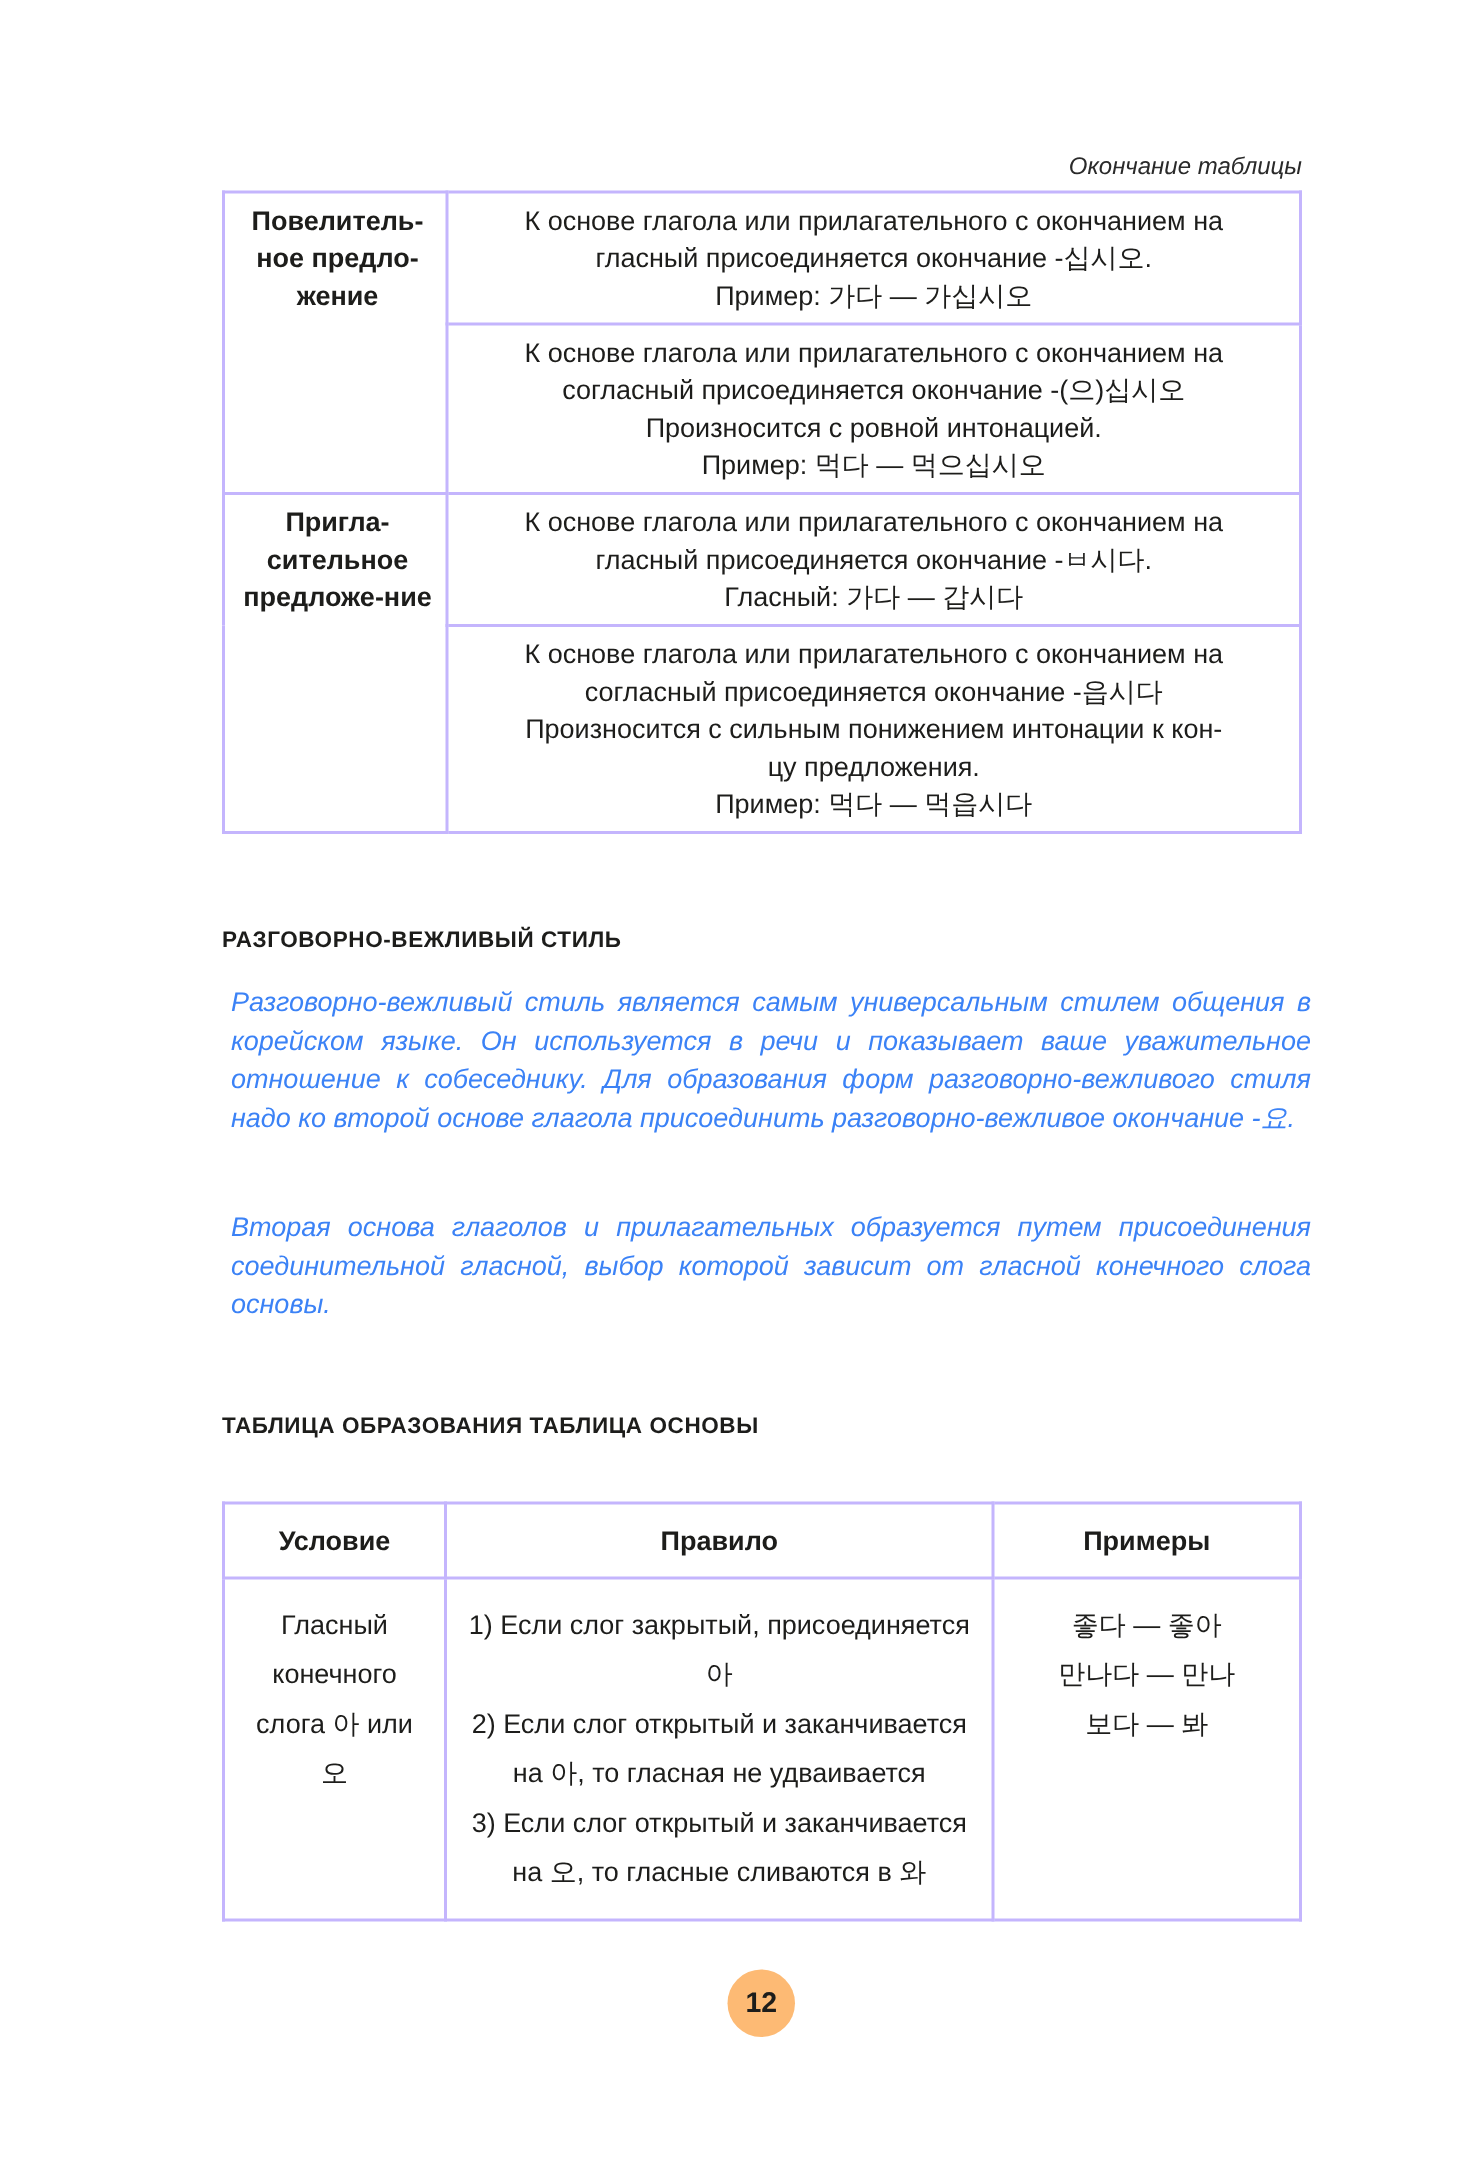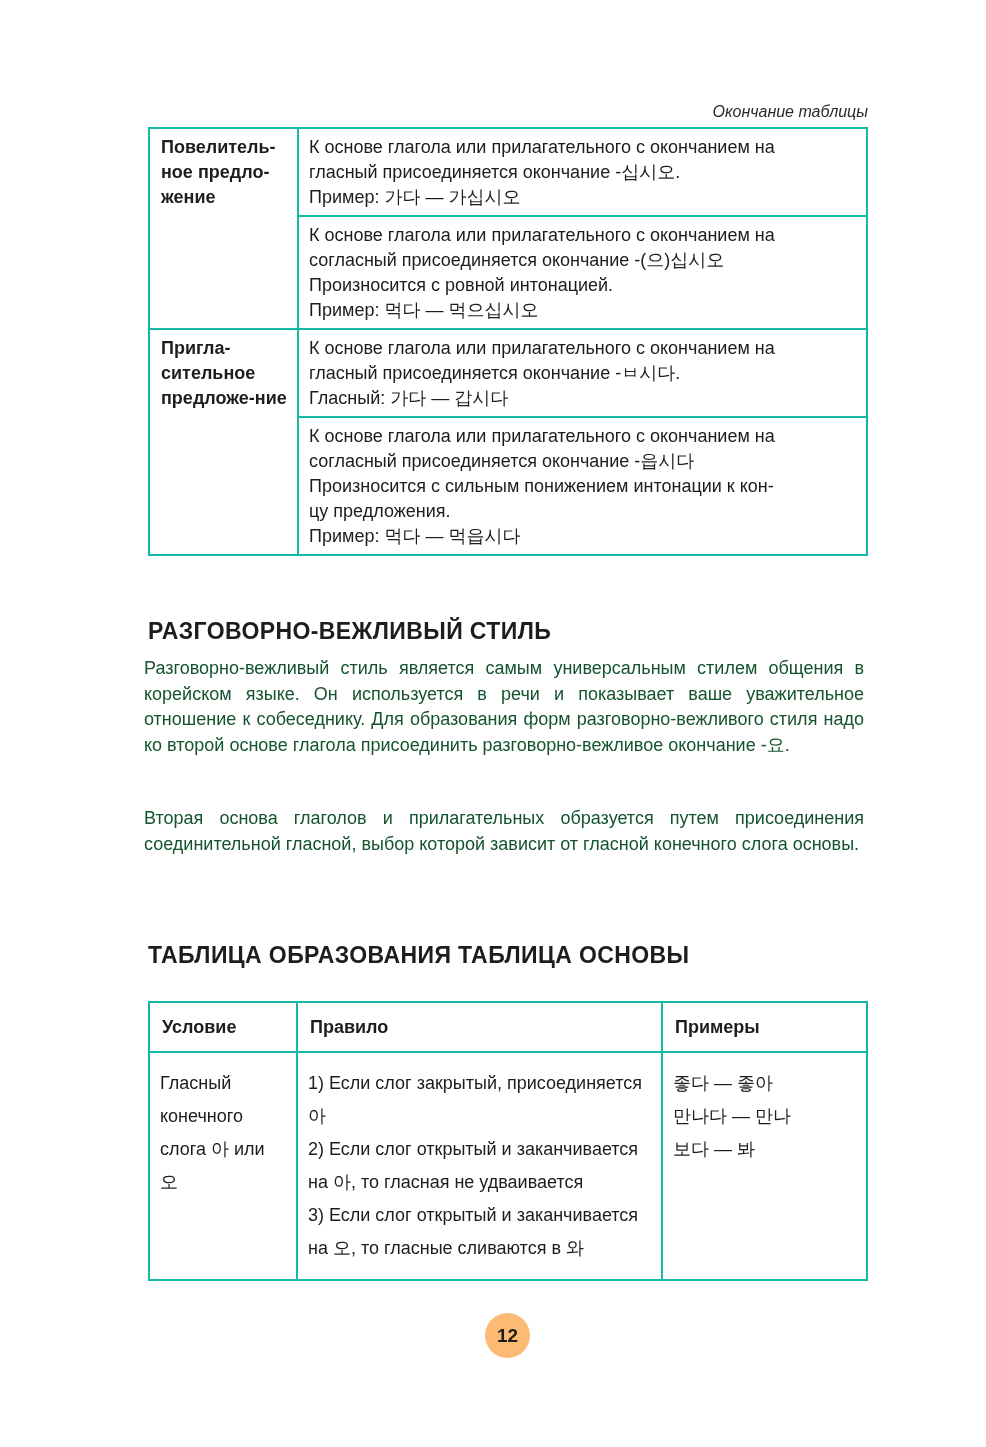--- a/index.html
+++ b/index.html
@@ -1,28 +1,28 @@
 <!DOCTYPE html>
 <html><head>
 <meta charset="utf-8">
 <style>
   html, body { margin: 0; padding: 0; background: #ffffff; }
   body { width: 986px; height: 1447px; position: relative; overflow: hidden;
          font-family: "Liberation Sans", "DejaVu Sans", sans-serif; color: #1d1d1b; }
   .caption { position: absolute; right: 118px; top: 103px; font-style: italic;
              font-size: 16px; color: #2a2a2a; }
   table { border-collapse: collapse; position: absolute; left: 148px; width: 720px; }
-  td, th { border: 2px solid #14b8a6; vertical-align: top; text-align: left; }
+  td, th { border: 2px solid #c4b5fd; vertical-align: top; text-align: center; }
   #t1 { top: 127px; }
   #t1 td { font-size: 18px; line-height: 25px; padding: 6px 10px 5px 10px; }
   #t1 td.label { width: 128px; font-weight: bold; padding: 6px 8px 5px 11px; }
-  .sec-title { position: absolute; left: 148px; font-size: 23px; font-weight: bold;
+  .sec-title { position: absolute; left: 148px; font-size: 15px; font-weight: bold;
                letter-spacing: 0.4px; color: #1d1d1b; }
-  .para { position: absolute; left: 144px; width: 720px; font-size: 18px; line-height: 25.5px;
-          text-align: justify; color: #14532d; }
+  .para { position: absolute; left: 154px; width: 720px; font-size: 18px; line-height: 25.5px;
+          text-align: justify; color: #3b82f6; font-style: italic; }
   #t2 { top: 1001px; }
   #t2 th { font-size: 18px; font-weight: bold; padding: 14px 12px 13px 12px; }
   #t2 td { font-size: 18px; line-height: 33px; padding: 14px 10px 14px 10px; }
   #t2 .c1 { width: 122px; }
   #t2 .c2 { width: 339px; }
   .pagenum { position: absolute; left: 485px; top: 1313px; width: 45px; height: 45px;
              border-radius: 50%; background: #fdba74; display: flex; align-items: center;
              justify-content: center; font-weight: bold; font-size: 19px; color: #1d1d1b; }
   .line { display: block; }
 </style>

